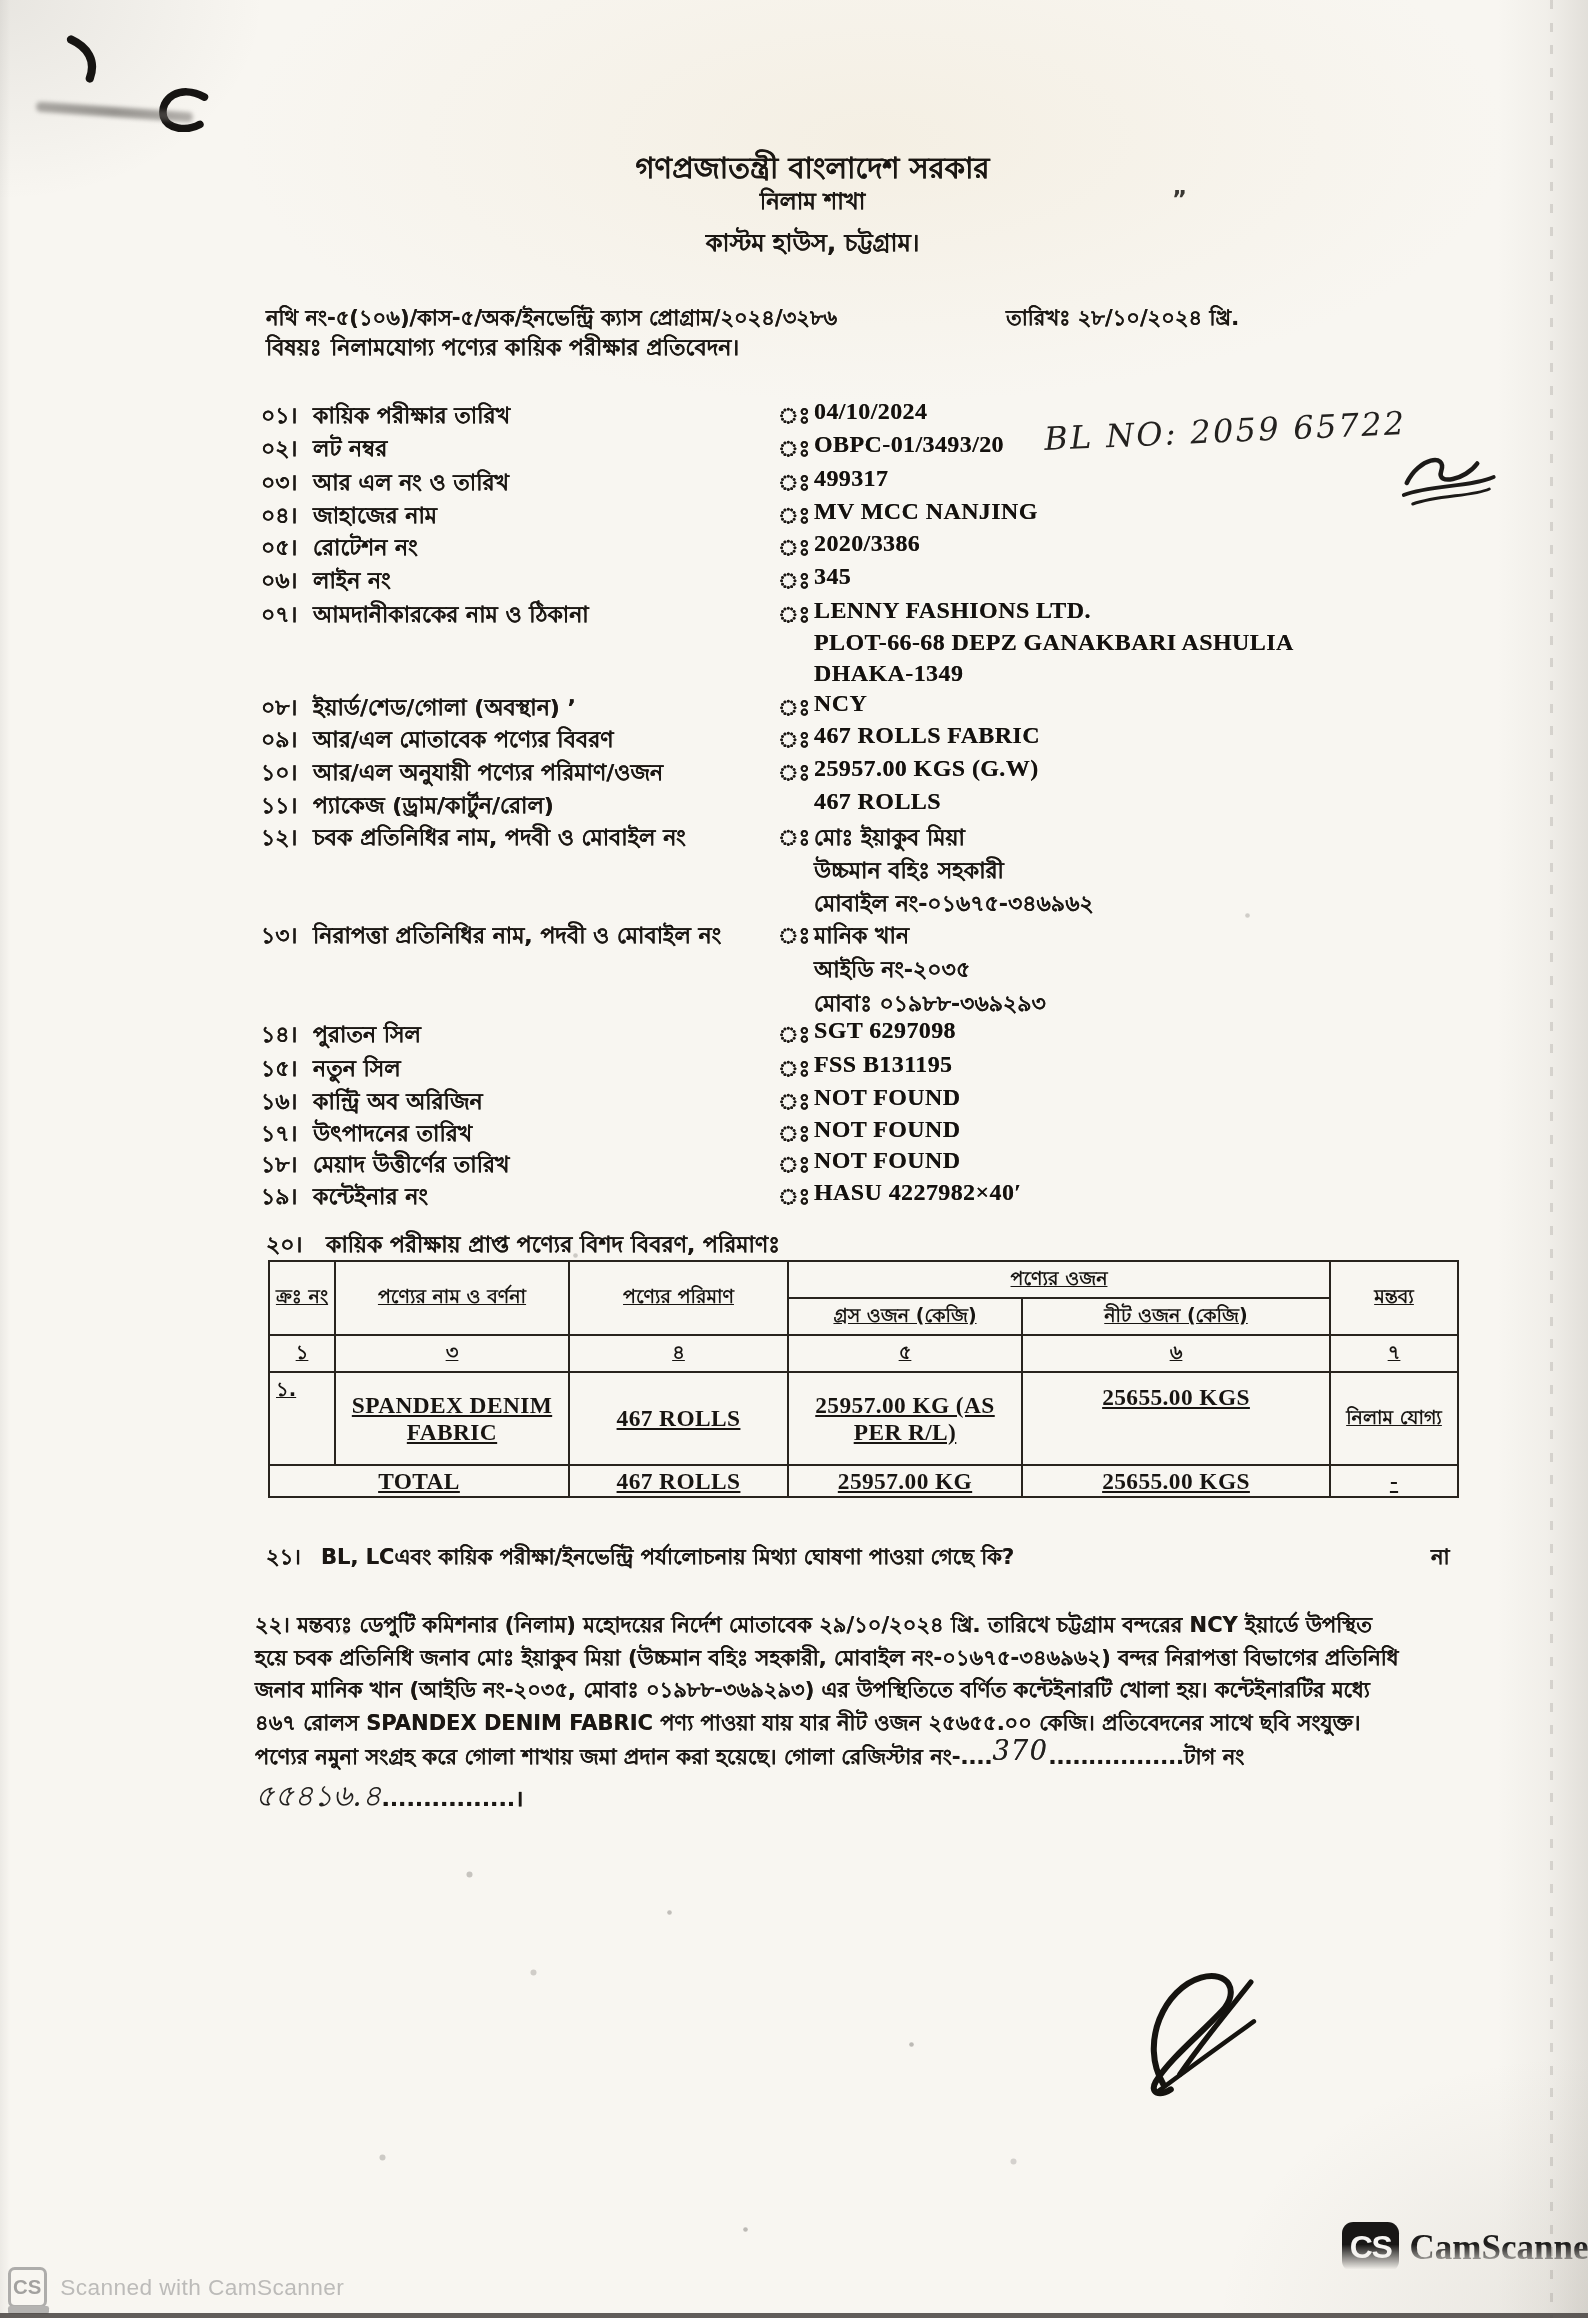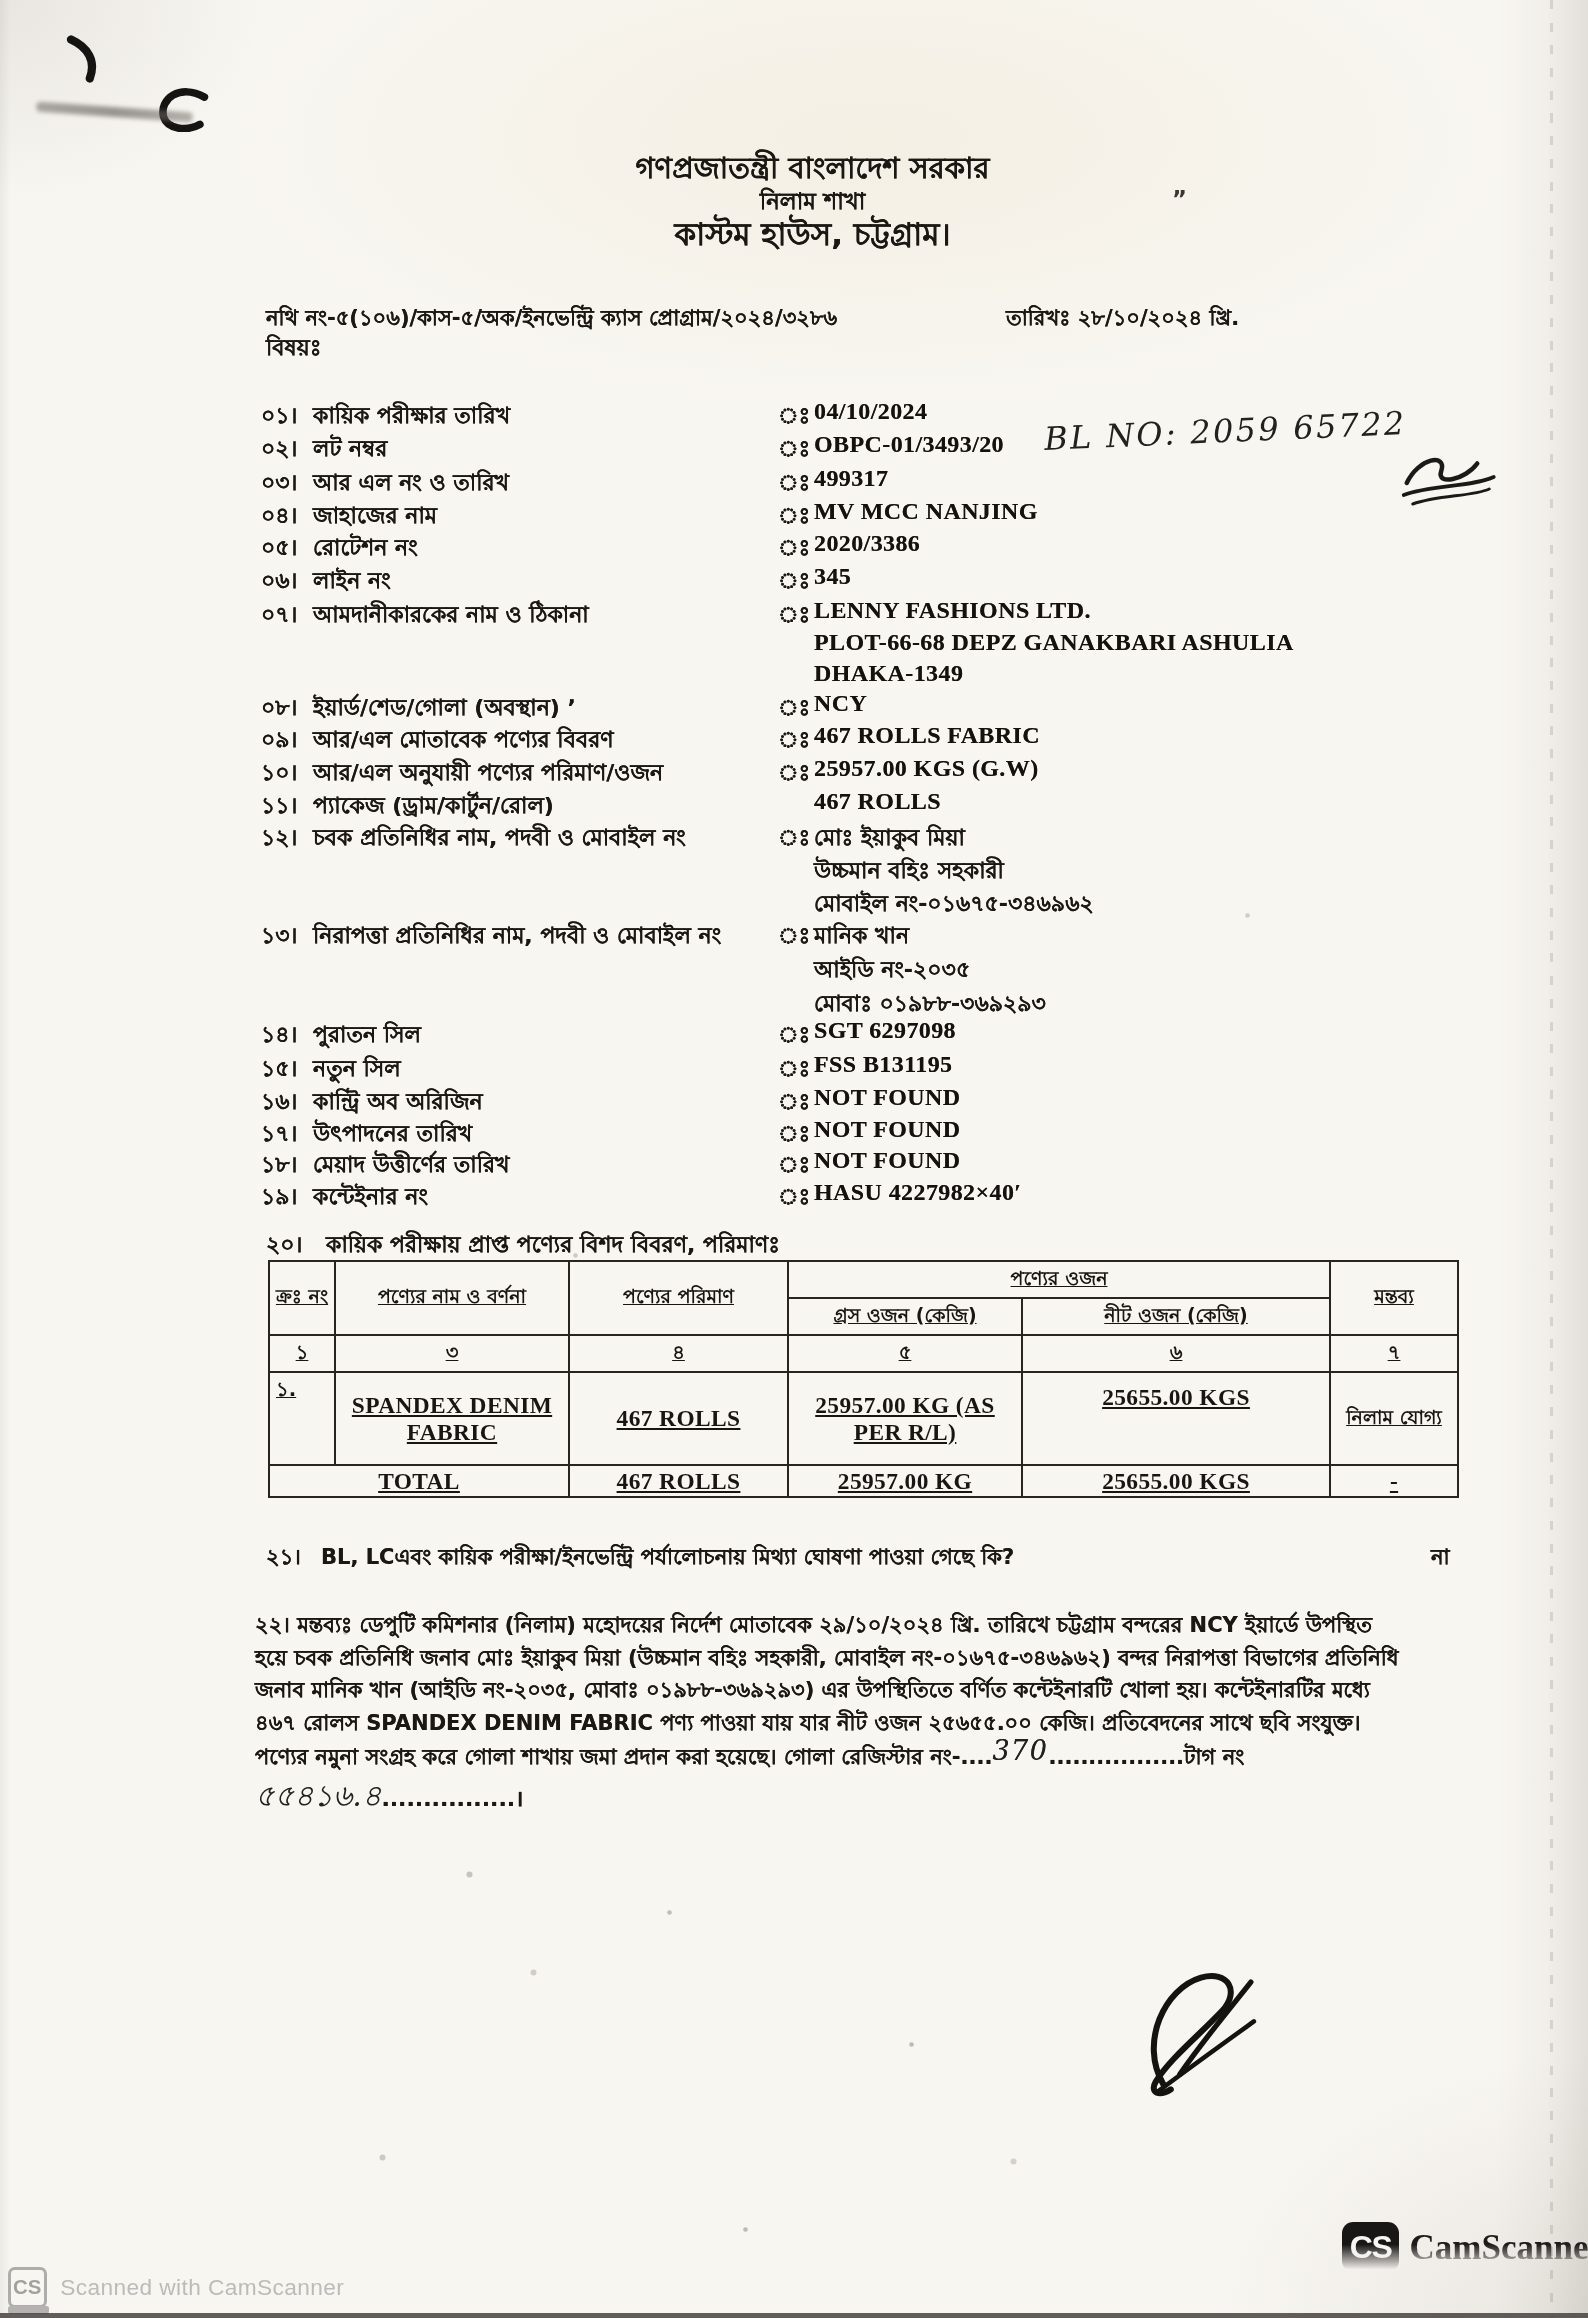--- a/index.html
+++ b/index.html
@@ -62,30 +62,31 @@
   <svg class="scribble" style="left:65px;top:35px" width="39" height="48" viewBox="0 0 52 64">
     <path d="M8,6 C30,16 42,34 33,58" stroke="#161412" stroke-width="11" fill="none" stroke-linecap="round"></path>
   </svg>
   <svg class="scribble" style="left:156px;top:85px" width="56" height="47" viewBox="0 0 74 62">
     <path d="M64,16 C32,-2 4,18 10,42 C15,58 40,62 58,52" stroke="#161412" stroke-width="10" fill="none" stroke-linecap="round"></path>
   </svg>
   <div class="smudge"></div>
 
   <div class="hdr bn" style="top:145px;font-size:29px">গণপ্রজাতন্ত্রী বাংলাদেশ সরকার</div>
   <div class="hdr bn" style="top:184px;font-size:22.7px">নিলাম শাখা</div>
-  <div class="hdr bn" style="top:210px;font-size:31px">কাস্টম হাউস, চট্টগ্রাম।</div>
+  <div class="hdr bn" style="top:224px;font-size:24px">কাস্টম হাউস, চট্টগ্রাম।</div>
   <span class="mark-quote">”</span>
 
   <div class="line" style="top:302px">
     <span class="bn" style="position:absolute;left:266px;font-size:21px">নথি নং-৫(১০৬)/কাস-৫/অক/ইনভেন্ট্রি ক্যাস প্রোগ্রাম/২০২৪/৩২৮৬</span>
     <span class="bn" style="position:absolute;left:1006px;font-size:21px">তারিখঃ ২৮/১০/২০২৪ খ্রি.</span>
   </div>
 
   <div class="line" style="top:330px">
     <span class="bn" style="position:absolute;left:266px">বিষয়ঃ</span>
+    <span class="bn" style="position:absolute;left:331px">নিলামযোগ্য পণ্যের কায়িক পরীক্ষার প্রতিবেদন।</span>
   </div>
 
   <div class="hw hw-bl">BL NO: 2059 65722</div>
   <svg class="scribble" style="left:1399px;top:447px" width="101" height="69" viewBox="0 0 134 92">
     <path d="M10,48 C26,14 64,8 56,32 C49,52 88,44 104,22" stroke="#1c1a18" stroke-width="6" fill="none" stroke-linecap="round"></path>
     <path d="M6,64 C42,50 94,54 126,40" stroke="#1c1a18" stroke-width="5" fill="none" stroke-linecap="round"></path>
     <path d="M18,76 C52,64 98,66 120,56" stroke="#1c1a18" stroke-width="4" fill="none" stroke-linecap="round"></path>
   </svg>
 
   <div class="line" style="top:398px">

